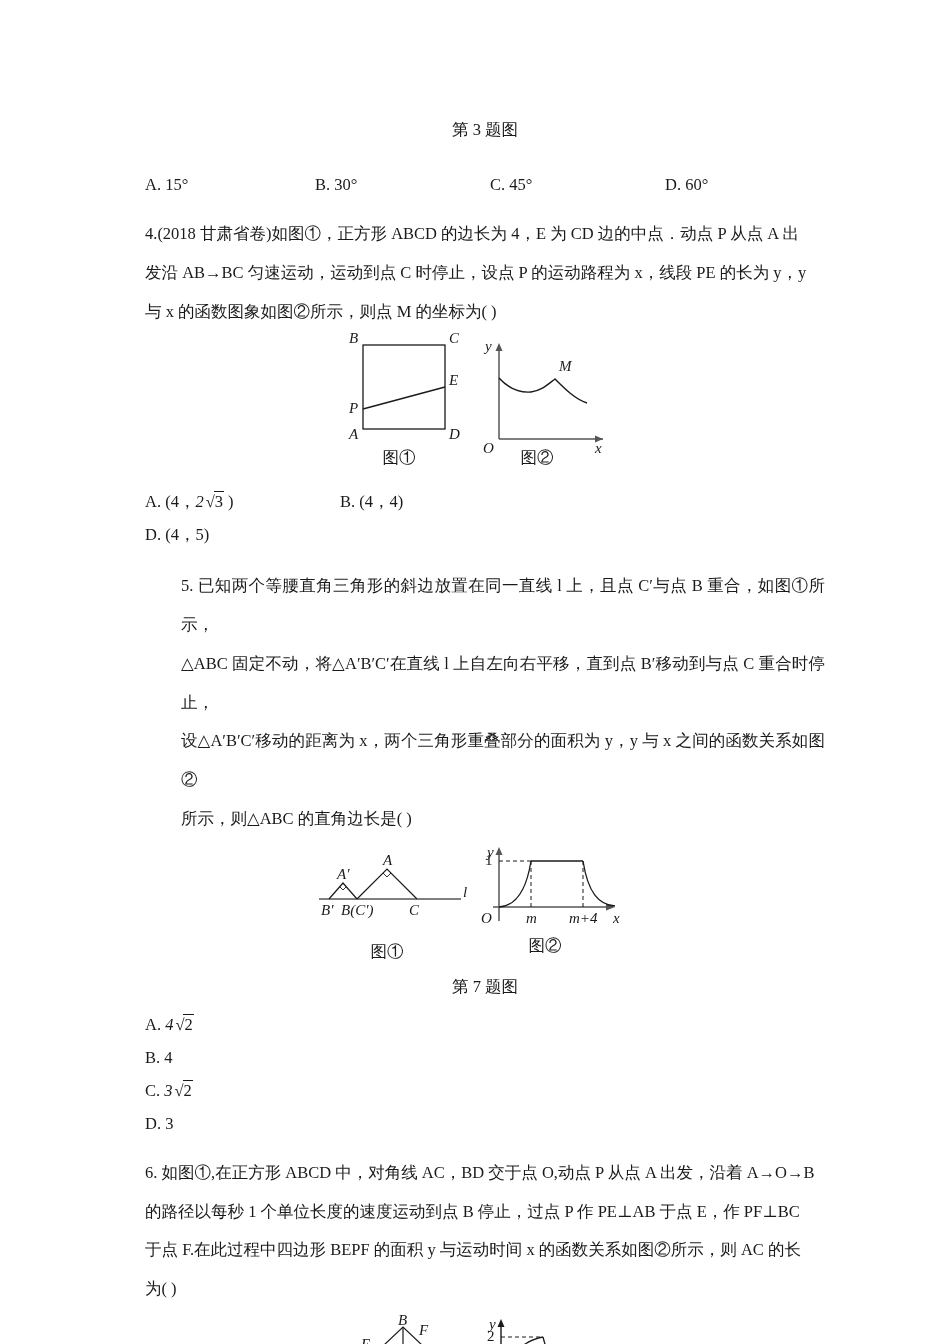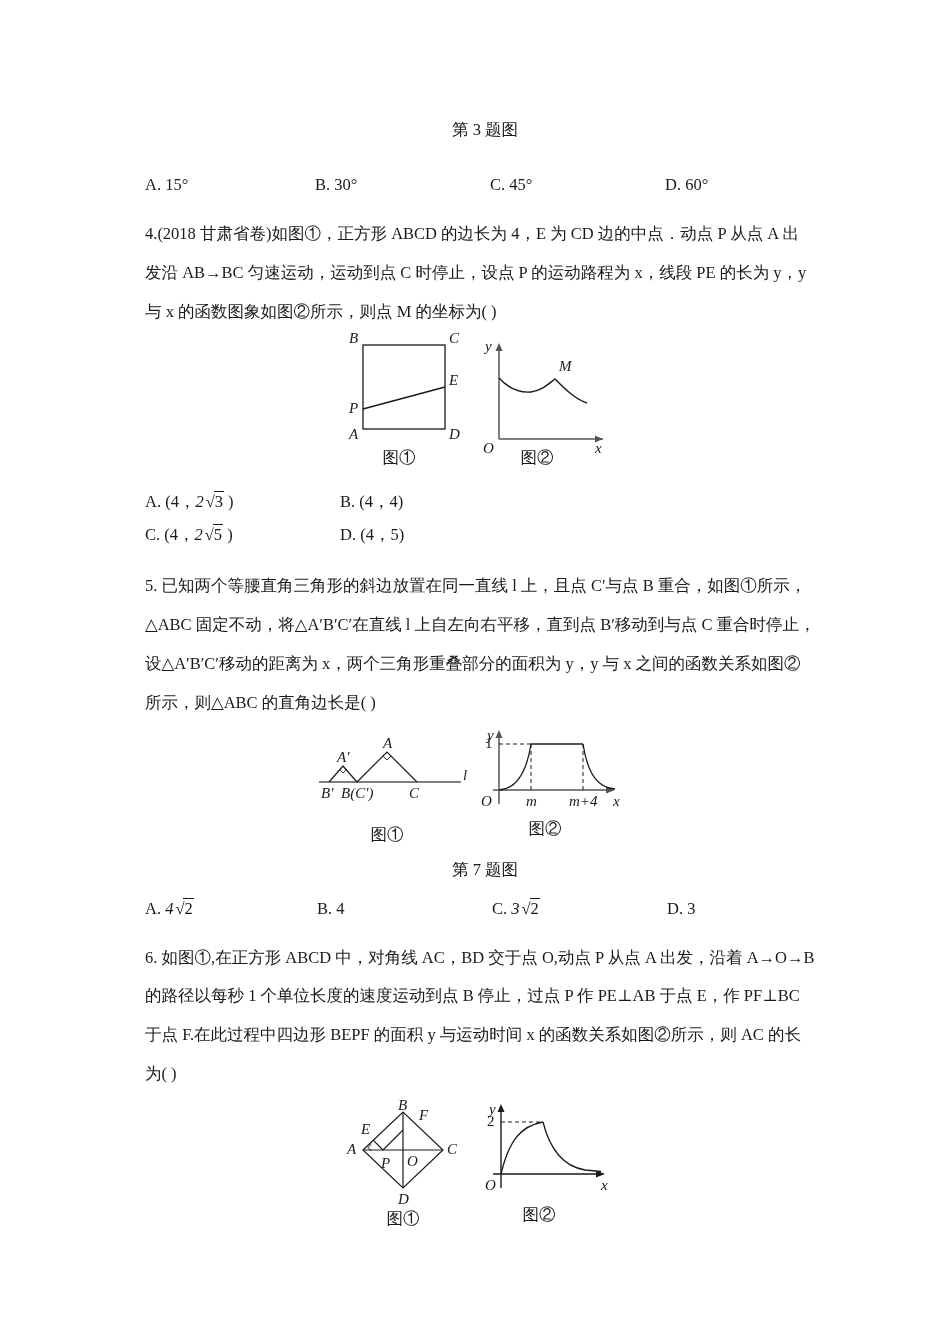--- a/index.html
+++ b/index.html
@@ -169,31 +169,27 @@
         <span>A.</span>
         <span>(4，</span><span class="it">2</span><span class="sqrt"><span class="radic">√</span><span class="rad-body">3</span></span><span> )</span>
       </div>
       <div class="opt">
         <span>B.</span>
         <span>(4，4)</span>
       </div>
     </div>
 
     <div class="opt-row">
-      <div class="opt" style="width:195px;">
-        <span>C.</span>
-        <span>(4，</span><span class="it">2</span><span class="sqrt"><span class="radic">√</span><span class="rad-body">5</span></span><span> )</span>
-      </div>
       <div class="opt">
         <span>D.</span>
         <span>(4，5)</span>
       </div>
     </div>
 
-    <div class="q-text" style="margin-top:16px;">
+    <div class="q-text" style="margin-top:16px;margin-left:36px;">
       <div>
         <span>5.</span>
         <span>已知两个等腰直角三角形的斜边放置在同一直线 l 上，且点 C′与点 B 重合，如图①所示，</span>
       </div>
       <div>△ABC 固定不动，将△A′B′C′在直线 l 上自左向右平移，直到点 B′移动到与点 C 重合时停止，</div>
       <div>设△A′B′C′移动的距离为 x，两个三角形重叠部分的面积为 y，y 与 x 之间的函数关系如图②</div>
       <div>所示，则△ABC 的直角边长是(       )</div>
     </div>
 
     <div class="figrow" style="height:118px; margin-top:4px;">
@@ -242,21 +238,21 @@
           <text x="94" y="80">m+4</text>
           <text x="138" y="80">x</text>
           <text x="12" y="14">y</text>
         </svg>
         <div class="sub-caption" style="left:30px; top:92px;">图②</div>
       </div>
     </div>
 
     <div class="fig-caption" style="margin-top:14px;">第 7 题图</div>
 
-    <div class="opt-row" style="margin-top:10px;">
+    <div class="opt-row" style="margin-top:10px;flex-direction:column;">
       <div class="opt" style="width:172px;">
         <span>A.</span>
         <span class="it">4</span><span class="sqrt"><span class="radic">√</span><span class="rad-body">2</span></span>
       </div>
       <div class="opt" style="width:175px;">
         <span>B.</span>
         <span>4</span>
       </div>
       <div class="opt" style="width:175px;">
         <span>C.</span>

